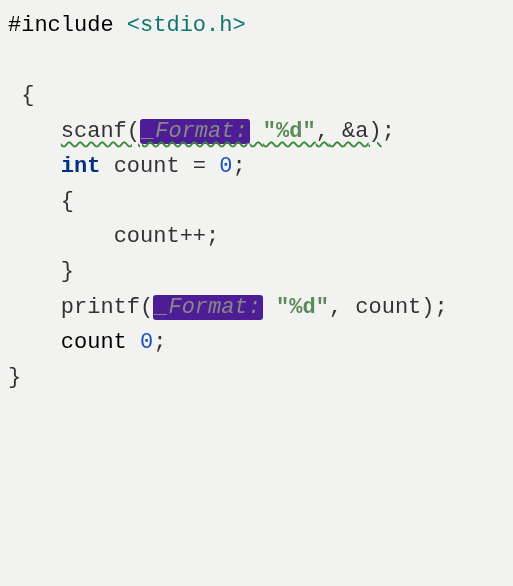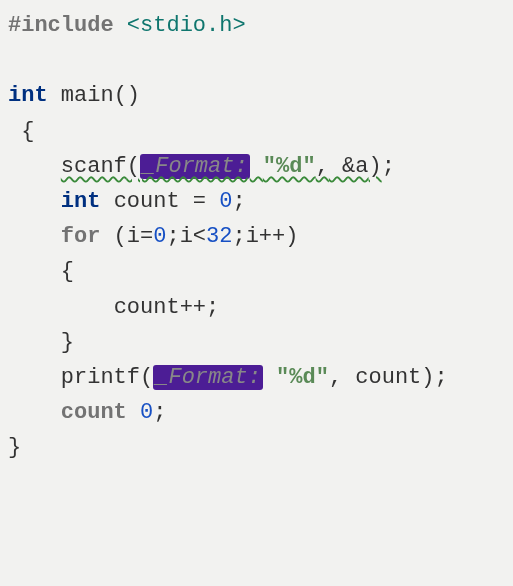--- a/index.html
+++ b/index.html
@@ -11,21 +11,21 @@
     padding: 8px 0;
     width: 513px;
     height: 586px;
     overflow: hidden;
   }
   .code-line {
     white-space: pre;
     padding-left: 8px;
     position: relative;
   }
-  .kw { color: #737373; font-weight: bold; }
+  .kw { color: #000000; font-weight: normal; }
   .include-path { color: #0f766e; }
   .type { color: #003080; font-weight: bold; }
   .fn { color: #333333; }
   .str { color: #5a8a57; font-weight: bold; }
   .num { color: #1750c4; }
   .hint-label { color: #888888; font-style: italic; }
   .hint-box {
     background: #4c1d95;
     border-radius: 3px;
     padding: 0 2px;
@@ -40,31 +40,29 @@
 </style>
 </head>
 <body>
 
 <div class="code-area">
 
 <div class="code-line"><span class="kw">#include</span> <span class="include-path">&lt;stdio.h&gt;</span></div>
 
 <div class="code-line">&nbsp;</div>
 
-<div class="code-line"><span class="type">int</span> <span class="fn">main</span><span class="punct">()</span></div>
 
 <div class="code-line"> <span class="punct">{</span></div>
 
 
 <div class="code-line">    <span class="squiggle"><span class="fn">scanf</span><span class="punct">(</span><span class="hint-box"><span class="hint-label">_Format:</span></span> <span class="str">"%d"</span><span class="punct">,</span><span class="ident"> &amp;a</span><span class="punct">)</span></span><span class="punct">;</span></div>
 
 
 <div class="code-line">    <span class="type">int</span> <span class="ident">count</span> <span class="punct">=</span> <span class="num">0</span><span class="punct">;</span></div>
 
-<div class="code-line">    <span class="kw">for</span><span class="punct"> (</span><span class="ident">i=</span><span class="num">0</span><span class="punct">;</span><span class="ident">i&lt;</span><span class="num">32</span><span class="punct">;</span><span class="ident">i++</span><span class="punct">)</span></div>
 
 <div class="code-line">    <span class="punct">{</span></div>
 
 
 <div class="code-line">        <span class="ident">count++</span><span class="punct">;</span></div>
 
 <div class="code-line">    <span class="punct">}</span></div>
 
 <div class="code-line">    <span class="fn">printf</span><span class="punct">(</span><span class="hint-box"><span class="hint-label">_Format:</span></span> <span class="str">"%d"</span><span class="punct">,</span><span class="ident"> count</span><span class="punct">)</span><span class="punct">;</span></div>
 

